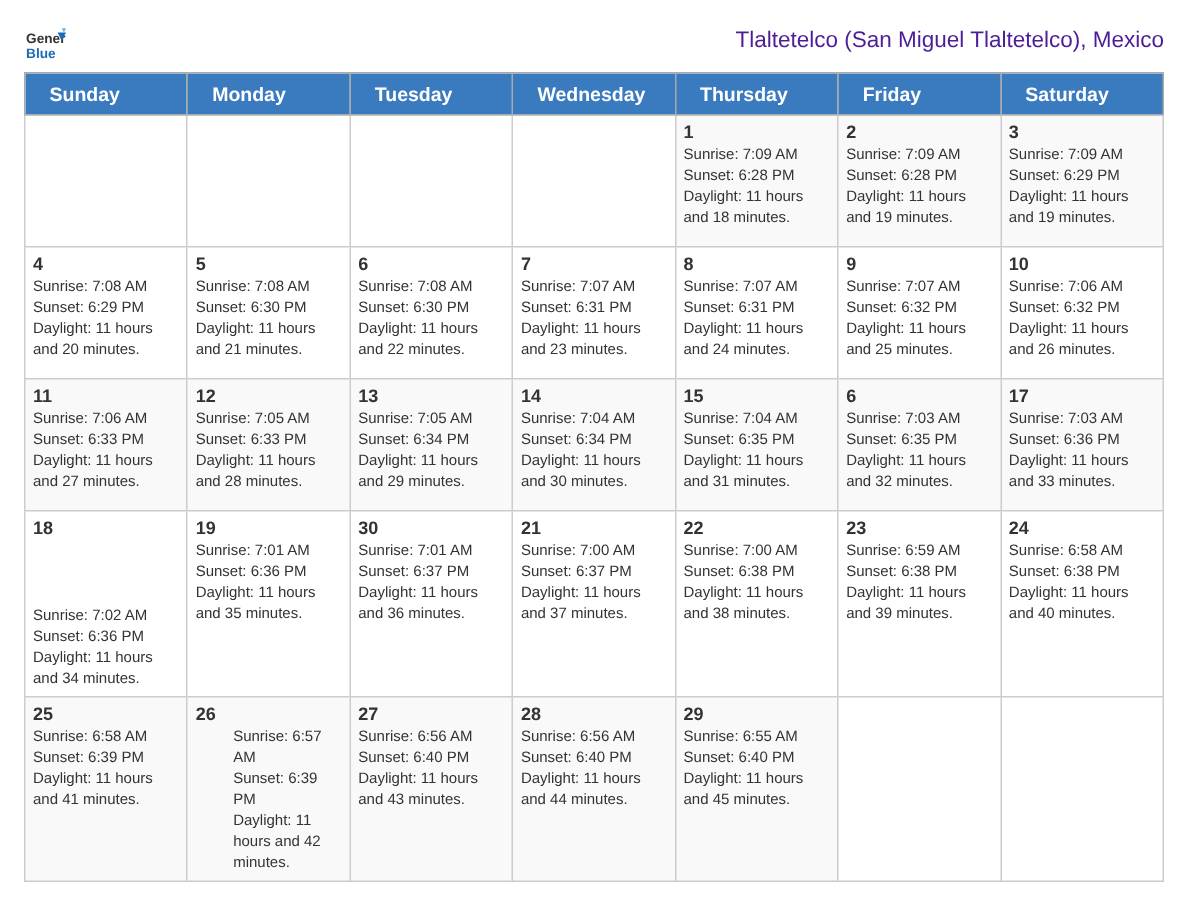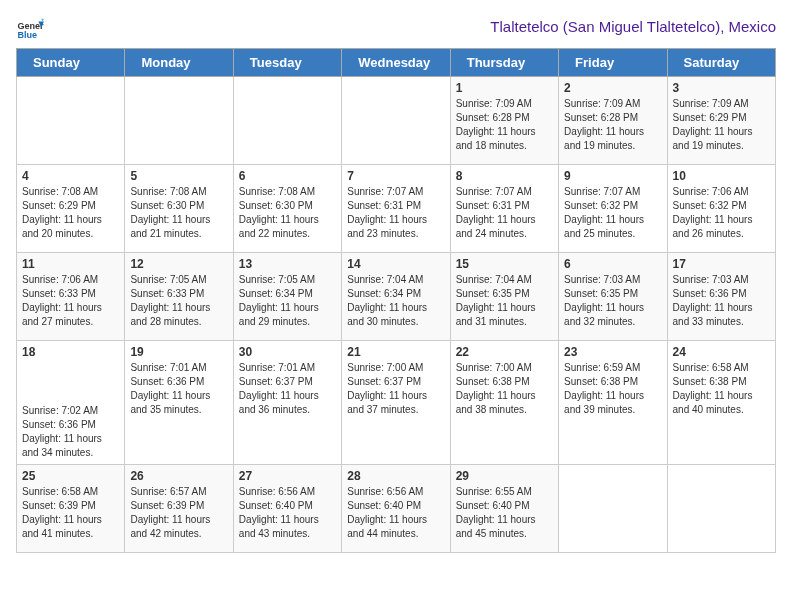--- a/index.html
+++ b/index.html
@@ -268,21 +268,21 @@
       </tr>
       <tr>
         <td>
           <span class="day-num">25</span>
           <div class="day-details" style="white-space: pre-line;">Sunrise: 6:58 AM
 Sunset: 6:39 PM
 Daylight: 11 hours and 41 minutes.</div>
         </td>
         <td>
           <span class="day-num">26</span>
-          <div class="day-details" style="white-space: pre-line;">Sunrise: 6:57 AM
+          <div class="day-details" style="white-space: pre-line; margin-left: 25px;">Sunrise: 6:57 AM
 Sunset: 6:39 PM
 Daylight: 11 hours and 42 minutes.</div>
         </td>
         <td>
           <span class="day-num">27</span>
           <div class="day-details" style="white-space: pre-line;">Sunrise: 6:56 AM
 Sunset: 6:40 PM
 Daylight: 11 hours and 43 minutes.</div>
         </td>
         <td>

